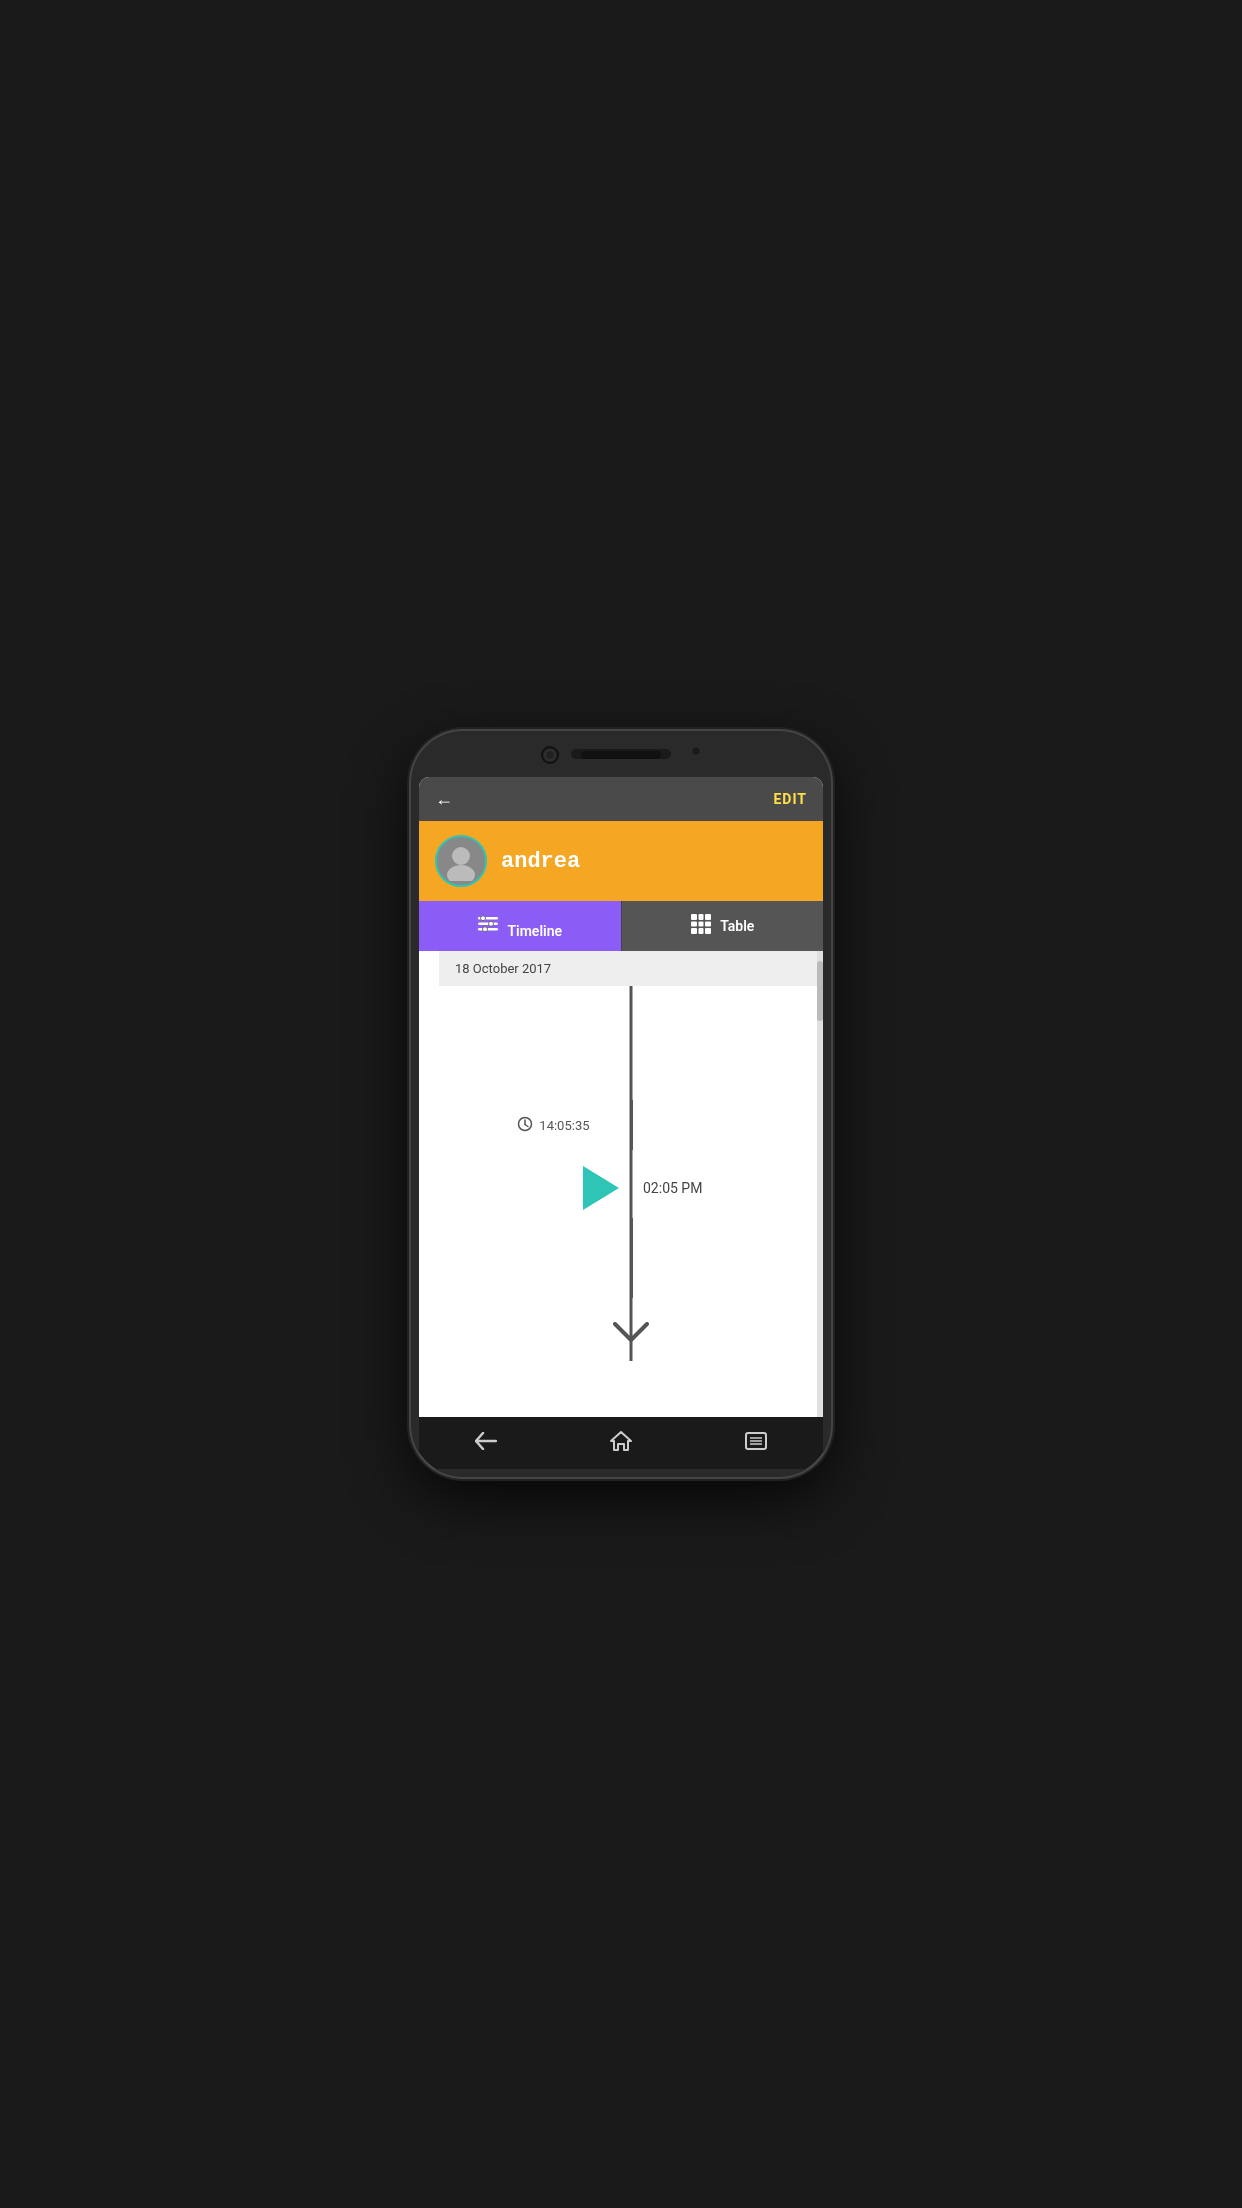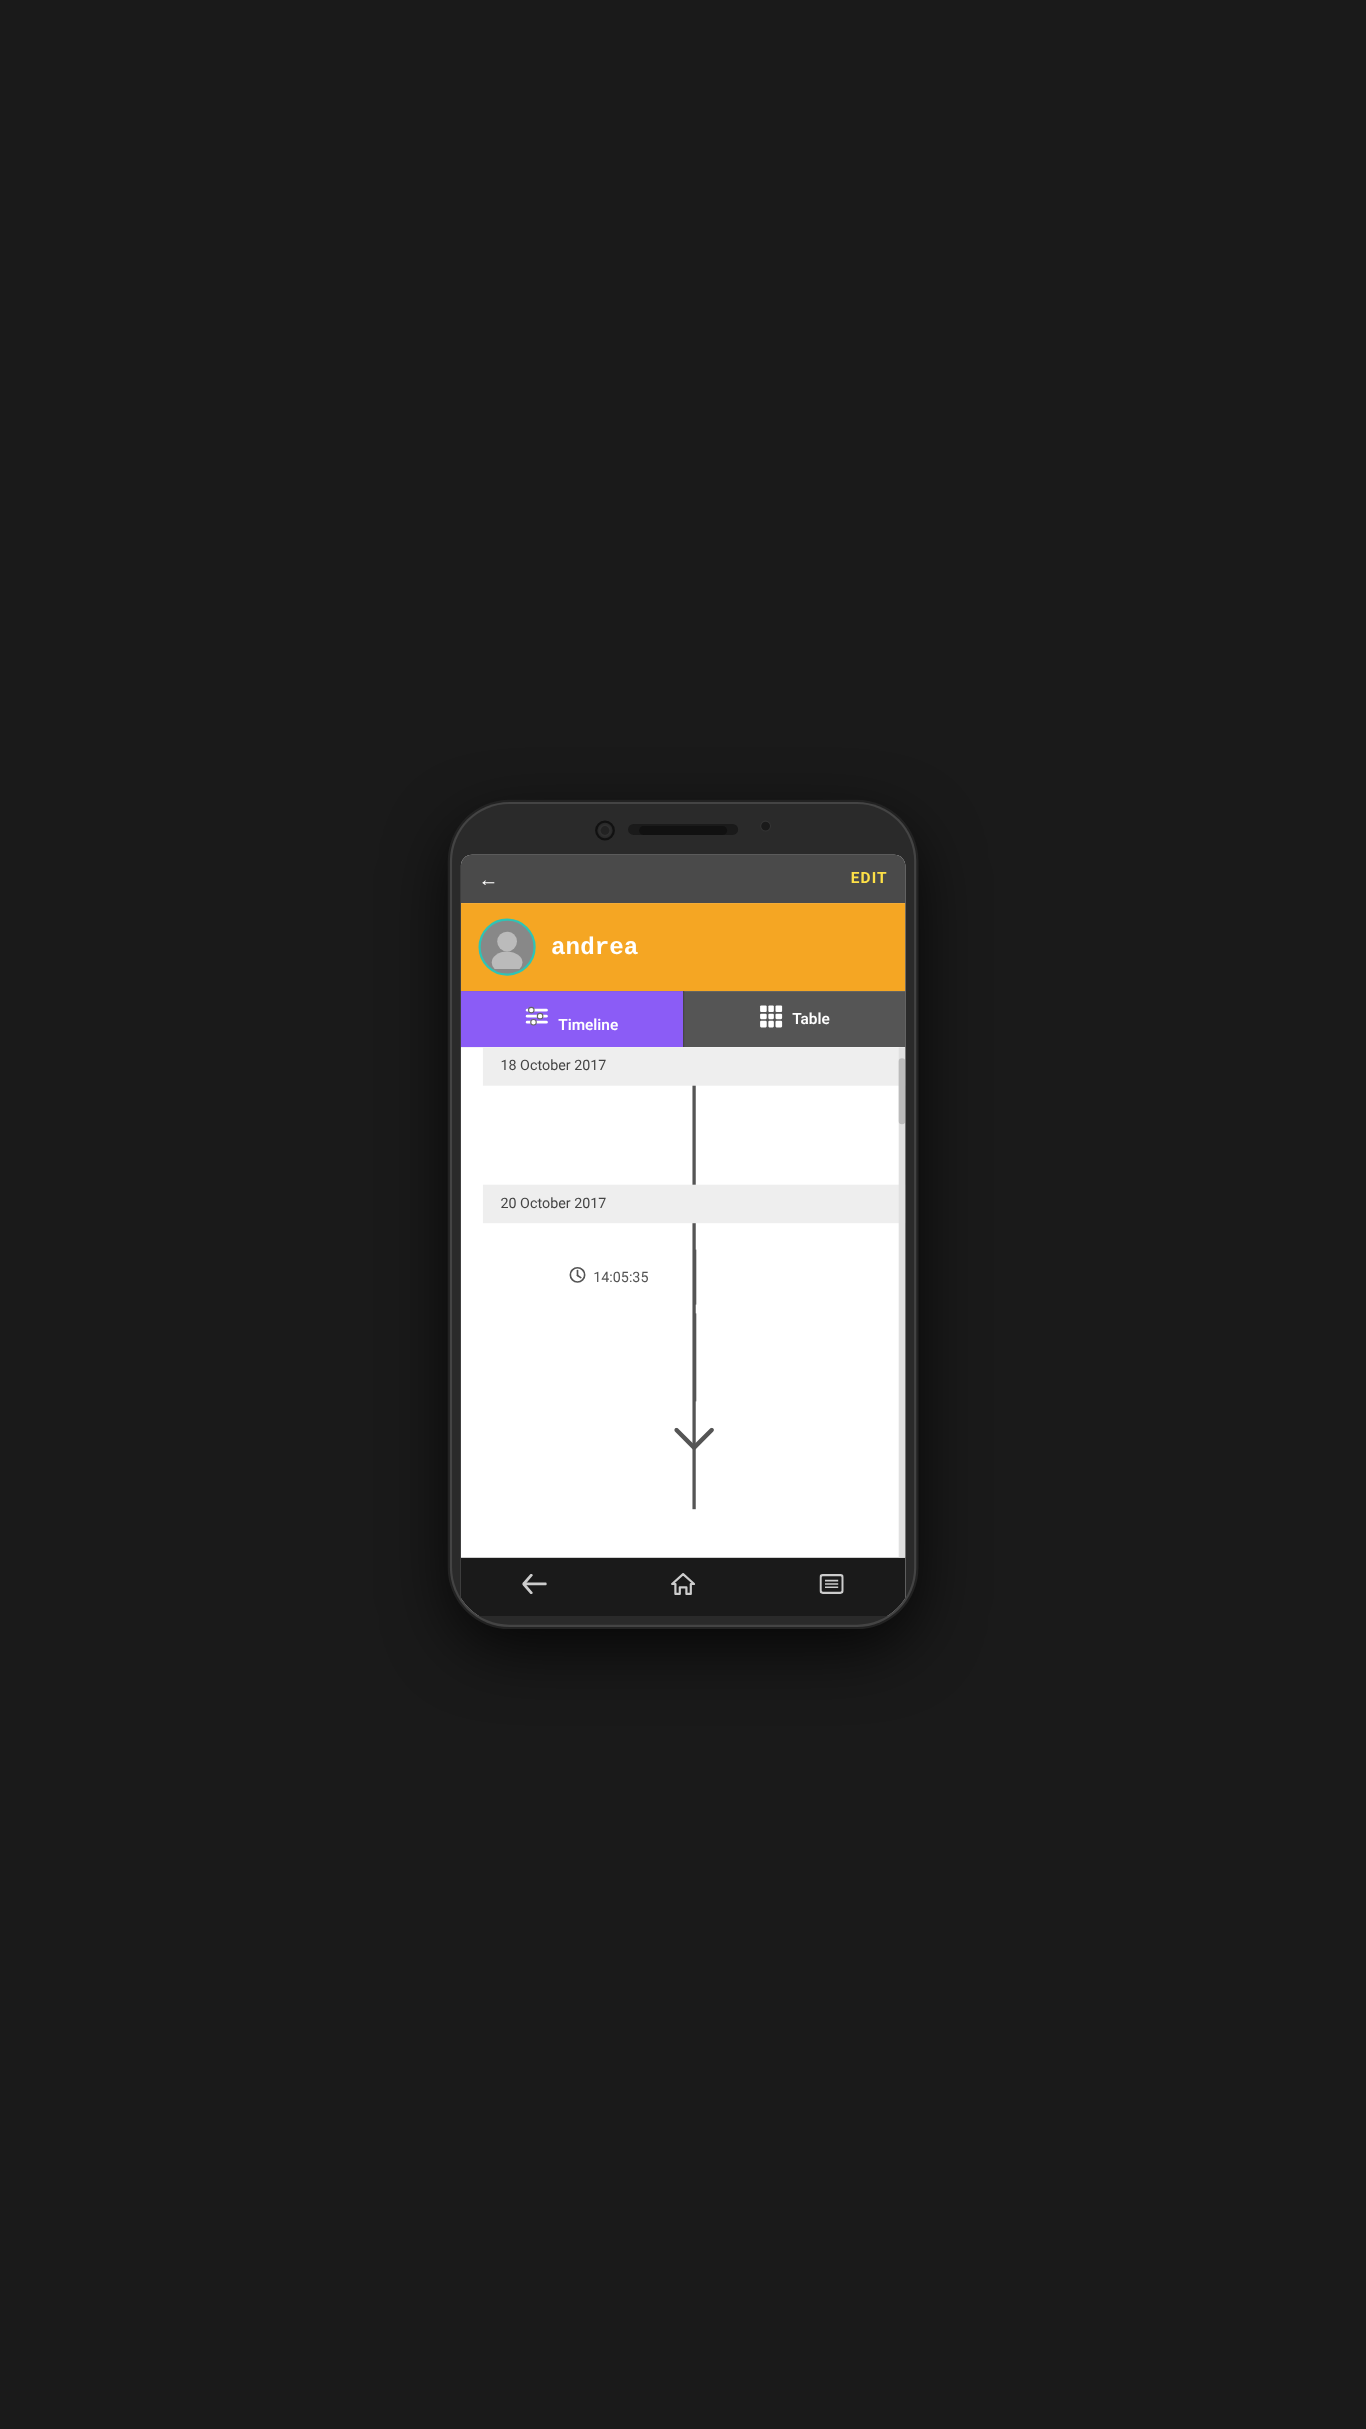--- a/index.html
+++ b/index.html
@@ -417,41 +417,46 @@
       <div class="scrollbar-area">
         <div class="scrollbar-thumb"></div>
       </div>
 
       <div class="date-header">18 October 2017</div>
 
       <div class="timeline-wrapper" style="height: 90px;">
         <div class="center-line" style="top: 0; height: 90px;"></div>
       </div>
 
-      <div class="date-header">20 October 2017</div>
 
       <div class="timeline-wrapper" style="min-height: 260px; position: relative;">
         <div class="center-line" style="top: 0; height: 100%;"></div>
 
         <div class="timeline-event" style="padding: 24px 0 8px 0; gap: 20px;">
           <div class="event-time-left">
             <span class="clock-icon">
               
               <svg width="16" height="16" viewBox="0 0 16 16" fill="none" xmlns="http://www.w3.org/2000/svg">
                 <circle cx="8" cy="8" r="6.5" stroke="#555" stroke-width="1.5"></circle>
                 <line x1="8" y1="4" x2="8" y2="8.5" stroke="#555" stroke-width="1.5" stroke-linecap="round"></line>
                 <line x1="8" y1="8.5" x2="11" y2="10.5" stroke="#555" stroke-width="1.5" stroke-linecap="round"></line>
               </svg>
             </span>
             <span class="event-time-text">14:05:35</span>
           </div>
           <div style="width: 3px; background: #555; height: 50px; position: relative; z-index: 2;"></div>
           <div class="event-right"></div>
         </div>
 
+        <div class="play-event" style="position: relative; z-index: 2;">
+          <div class="play-left">
+            <div class="play-triangle"></div>
+          </div>
+          <span class="play-time">02:05 PM</span>
+        </div>
 
         <div style="display: flex; flex-direction: column; align-items: center; height: 80px; position: relative;">
           <div style="width: 3px; background: #555; height: 80px;"></div>
         </div>
 
         <div class="chevron-down">
           <span class="chevron-icon">
             <svg width="36" height="22" viewBox="0 0 36 22" fill="none" xmlns="http://www.w3.org/2000/svg">
               <polyline points="2,2 18,18 34,2" stroke="#555" stroke-width="4" stroke-linecap="round" stroke-linejoin="round" fill="none"></polyline>
             </svg>

